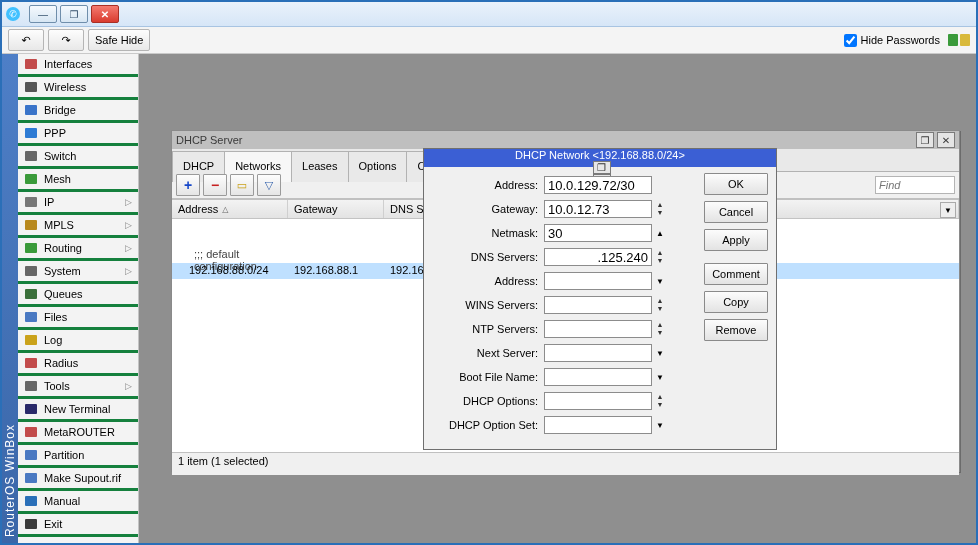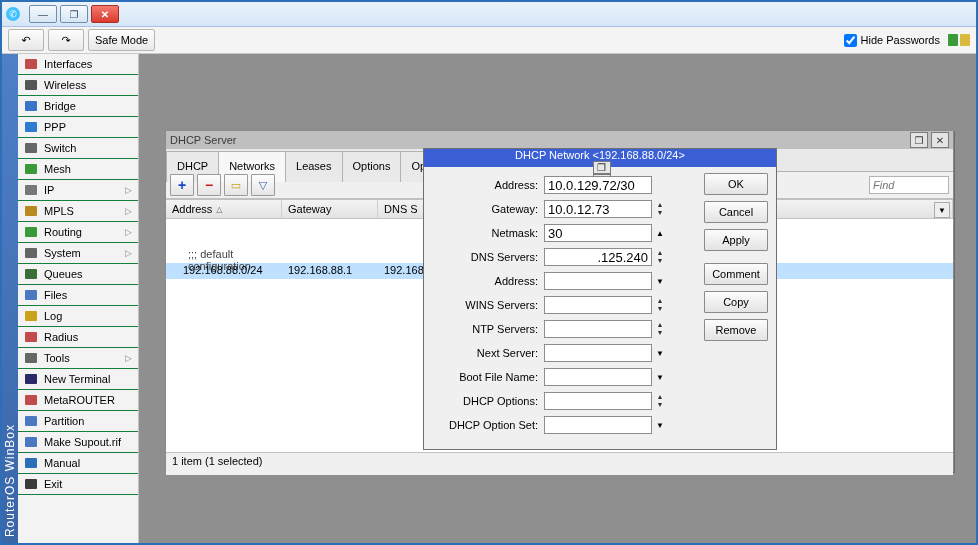--- a/index.html
+++ b/index.html
@@ -14,26 +14,26 @@
 .toolbar .spacer{flex:1;}
 .hide-pw{display:flex;align-items:center;}
 .hide-pw input{margin:0 4px 0 0;}
 .lock-icons{margin-left:8px;display:flex;gap:2px;}
 .lock-g{width:10px;height:12px;background:#3a9a3a;border-radius:1px;position:relative;}
 .lock-y{width:10px;height:12px;background:#d9b93a;border-radius:1px;}
 .body-area{display:flex;height:calc(100% - 52px);}
 .sidebar-vert{width:16px;background:linear-gradient(#4e7fc7,#3a66a8);color:#fff;display:flex;align-items:flex-end;justify-content:center;}
 .sidebar-vert span{writing-mode:vertical-rl;transform:rotate(180deg);font-size:12px;letter-spacing:1px;padding:6px 0;}
 .menu-col{width:120px;background:#f3f3f3;border-right:1px solid #c3c3c3;overflow:hidden;}
-.menu-item{display:flex;align-items:center;height:20px;padding:0 6px;border-bottom:1px solid #15803d;cursor:default;}
+.menu-item{display:flex;align-items:center;height:20px;padding:0 6px;border-bottom:3px solid #15803d;cursor:default;}
 .menu-item .mi-icon{width:14px;height:12px;margin-right:6px;display:flex;align-items:center;justify-content:center;font-size:10px;}
 .menu-item .chev{margin-left:auto;color:#888;font-size:9px;}
 .work{flex:1;background:#8f8f8f;position:relative;overflow:hidden;}
 
-.dhcp-win{position:absolute;left:26px;top:76px;width:787px;height:340px;background:#f0f0f0;border:1px solid #8a8a8a;box-shadow:1px 1px 0 rgba(0,0,0,.25);}
+.dhcp-win{position:absolute;left:32px;top:76px;width:787px;height:340px;background:#f0f0f0;border:1px solid #8a8a8a;box-shadow:1px 1px 0 rgba(0,0,0,.25);}
 .win-title{height:18px;background:#bfbfbf;color:#3a3a3a;display:flex;align-items:center;padding:0 4px;}
 .win-title .txt{flex:1;}
 .win-title .wb{width:16px;height:14px;border:1px solid #7a7a7a;background:#e4e4e4;margin-left:3px;display:flex;align-items:center;justify-content:center;font-size:10px;}
 .tab-row{display:flex;border-bottom:1px solid #b2b2b2;background:#e9e9e9;height:22px;}
 .tab{padding:8px 10px;border:1px solid #b2b2b2;border-bottom:none;background:#e9e9e9;margin-right:-1px;margin-top:2px;height:14px;}
 .tab.active{background:#f7f7f7;}
 .tool-row{display:flex;align-items:center;height:26px;border-bottom:1px solid #c0c0c0;padding:0 4px;}
 .tool-row .tbtn{width:22px;height:20px;border:1px solid #9a9a9a;background:linear-gradient(#fdfdfd,#e5e5e5);margin-right:3px;display:flex;align-items:center;justify-content:center;border-radius:1px;}
 .tool-row .find-box{margin-left:auto;}
 .tool-row input.find{width:72px;height:16px;border:1px solid #b4b4b4;padding:0 3px;font-style:italic;color:#999;font-size:11px;}
@@ -80,21 +80,21 @@
   <div class="titlebar">
     <div class="app-icon">✆</div>
     <div class="win-btn">—</div>
     <div class="win-btn">❐</div>
     <div class="win-btn close">✕</div>
   </div>
 
   <div class="toolbar">
     <div class="tb-btn">↶</div>
     <div class="tb-btn">↷</div>
-    <div class="tb-btn">Safe Mode</div>
+    <div class="tb-btn">Safe Hide</div>
     <div class="spacer"></div>
     <label class="hide-pw">
       <input type="checkbox" checked="" style="">
       <span>Hide Passwords</span>
     </label>
     <div class="lock-icons">
       <div class="lock-g"></div>
       <div class="lock-y"></div>
     </div>
   </div>

